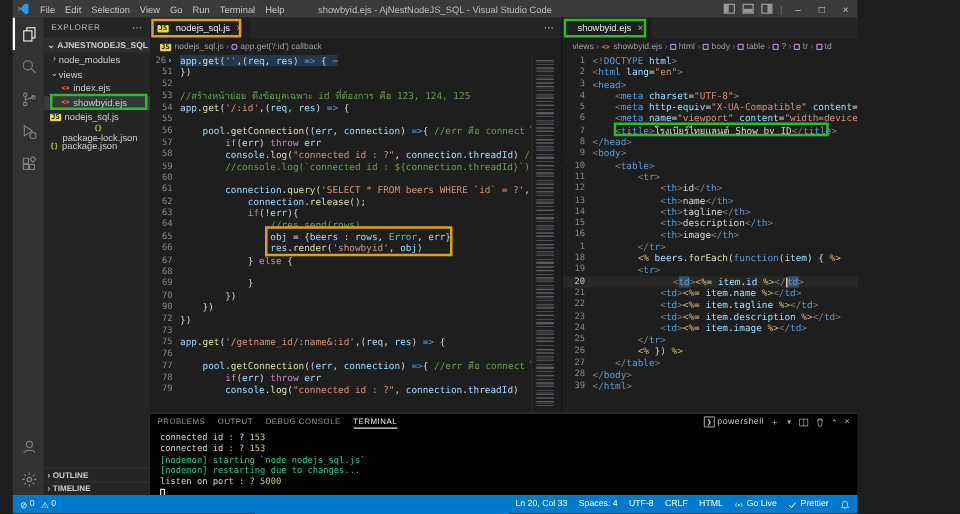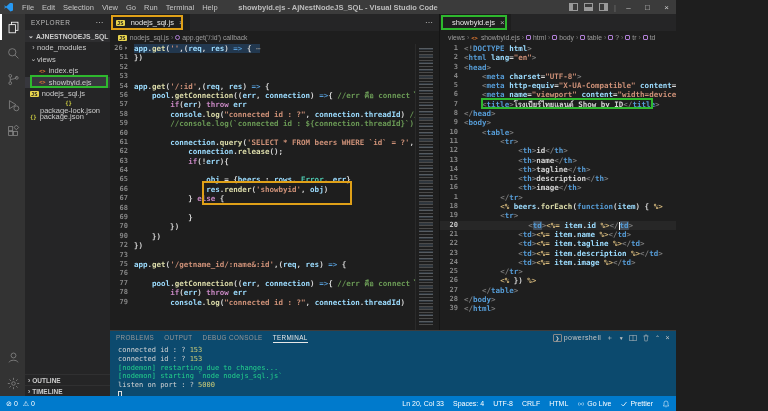--- a/index.html
+++ b/index.html
@@ -1,23 +1,23 @@
 <!DOCTYPE html>
 <html><head>
 <meta charset="utf-8">
 <style>
   html,body{margin:0;padding:0;background:#1e1e1e;}
   *{box-sizing:border-box;}
   .window{position:relative;width:676px;height:411px;overflow:hidden;background:#1e1e1e;
-    font-family:"Liberation Sans",sans-serif;color:#ccc;-webkit-font-smoothing:antialiased;}
+    font-family:"Liberation Sans",sans-serif;color:#ccc;margin-left:10px;-webkit-font-smoothing:antialiased;}
   
   .titlebar{position:absolute;left:0;top:0;right:0;height:14px;background:#3b3b3b;display:flex;align-items:center;font-size:7.5px;color:#c5c5c5;z-index:20;}
   .vs-logo{width:9px;height:9px;margin:0 5px 0 4px;background:#2799f2;clip-path:polygon(100% 12%,72% 0,25% 45%,8% 32%,0 38%,18% 50%,0 62%,8% 68%,25% 55%,72% 100%,100% 88%);}
   .menu-item{padding:0 4px;cursor:default;}
-  .tb-title{position:absolute;left:50%;transform:translateX(-50%);white-space:nowrap;color:#bdbdbd;font-weight:bold;}
+  .tb-title{position:absolute;left:50%;transform:translateX(-50%);white-space:nowrap;color:#bdbdbd;}
   .tb-right{margin-left:auto;display:flex;align-items:center;height:100%;}
   .lay-ic{width:9px;height:8px;border:1px solid #9a9a9a;margin:0 3px;position:relative;}
   .lay-ic i{position:absolute;background:#9a9a9a;display:block;}
   .lay-ic.l i{left:0;top:0;bottom:0;width:3px;}
   .lay-ic.b i{left:0;right:0;bottom:0;height:3px;}
   .lay-ic.r i{right:0;top:0;bottom:0;width:3px;}
   .lay-sep{color:#777;margin:0 3px;}
   .win-btn{width:19px;height:14px;display:flex;align-items:center;justify-content:center;font-size:8px;color:#ccc;}
   
   .main{position:absolute;left:0;top:14px;right:0;bottom:15px;}
@@ -50,21 +50,21 @@
   .egroup.right{left:330px;width:328px;}
   .tabbar{height:17px;background:#252526;display:flex;align-items:stretch;position:relative;}
   .tab{display:flex;align-items:center;background:#1e1e1e;padding:0 6px;font-size:7.5px;color:#e8e8e8;gap:3px;cursor:pointer;}
   .tab .close{color:#aaa;font-size:8px;margin-left:2px;}
   .tab-actions{margin-left:auto;display:flex;align-items:center;gap:6px;padding-right:6px;color:#bbb;font-size:8px;}
   .breadcrumb{height:13px;display:flex;align-items:center;font-size:6.8px;color:#9d9d9d;padding-left:8px;white-space:nowrap;overflow:hidden;}
   .breadcrumb .sep{margin:0 2px;color:#6f6f6f;}
   .bc-sym{display:inline-block;width:5px;height:5px;border:1px solid #b180d7;border-radius:1px;margin-right:2px;}
   .bc-circ{display:inline-block;width:5px;height:5px;border:1px solid #b180d7;border-radius:50%;margin-right:2px;}
   .code{position:absolute;left:0;right:0;top:30px;font-family:"DejaVu Sans Mono","DejaVu Sans",monospace;font-size:7.5px;}
-  .cl{display:flex;height:9.4px;line-height:9.4px;white-space:pre;font-weight:bold;}
+  .cl{display:flex;height:9.4px;line-height:9.4px;white-space:pre;}
   .egroup.right .cl{height:9.3px;line-height:9.3px;}
   .cl .ln{width:18px;text-align:right;color:#858585;flex:none;font-size:7px;}
   .cl .fold{color:#c5c5c5;margin-left:1px;}
   .cl .lt{margin-left:6px;}
   .cl.sel .lt{background:rgba(38,79,120,.55);}
   .cl.cur{background:rgba(255,255,255,.045);gap:10px;}
   .cl.cur .ln{color:#c6c6c6;}
   .tk-d{color:#d4d4d4}.tk-v{color:#9cdcfe}.tk-f{color:#dcdcaa}.tk-s{color:#ce9178}
   .tk-c{color:#6a9955}.tk-k{color:#569cd6}.tk-kc{color:#c586c0}.tk-t{color:#4ec9b0}
   .tk-g{color:#808080}.tk-e{color:#d7ba7d}
@@ -77,21 +77,21 @@
     background:repeating-linear-gradient(to bottom, rgba(190,190,190,.28) 0 1px, transparent 1px 3px),
                repeating-linear-gradient(to bottom, rgba(120,160,200,.18) 0 2px, transparent 2px 7px);}
   
   .ann{position:absolute;border:2px solid;pointer-events:none;z-index:15;}
   #ann-tab-left{left:1px;top:1px;width:72px;height:15px;}
   #ann-code-left{left:92px;top:167px;width:150px;height:24px;}
   #ann-explorer{left:5px;top:61px;width:78px;height:13px;}
   #ann-tab-right{left:1px;top:1px;width:66px;height:15px;}
   #ann-title-line{left:41px;top:83.5px;width:172px;height:11px;}
   
-  .panel{position:absolute;left:110px;right:0;top:316px;bottom:0;background:#0c4a6e;border-top:1px solid #3c3c3c;}
+  .panel{position:absolute;left:110px;right:0;top:316px;bottom:0;background:#000000;border-top:1px solid #3c3c3c;}
   .panel-header{height:13px;display:flex;align-items:center;font-size:6.3px;letter-spacing:.4px;color:#969696;padding:0 6px;}
   .ptab{margin-right:10px;padding:1px 0;cursor:pointer;}
   .ptab.active{color:#e7e7e7;border-bottom:1px solid #e7e7e7;}
   .panel-right{margin-left:auto;display:flex;align-items:center;gap:5px;color:#c5c5c5;font-size:7px;}
   .psh{display:flex;align-items:center;gap:2px;}
   .psh .box{border:1px solid #888;border-radius:1px;font-size:5px;padding:0 1px;color:#ccc;}
   .picon svg{width:8px;height:8px;display:block;}
   .term{position:absolute;left:8px;top:15px;right:0;bottom:0;font-family:"DejaVu Sans Mono","DejaVu Sans",monospace;font-size:7px;}
   .tl{height:8.8px;line-height:8.8px;white-space:pre;}
   .tk-num{color:#cdcd77}.tk-grn{color:#23d18b}
@@ -275,31 +275,32 @@
             <span class="sep">›</span>
             <span style="display: inline-flex; align-items: center;">
               <span class="bc-circ"></span>
               <span>app.get('/:id') callback</span>
             </span>
           </div>
         <div class="code" id="code-left">
             <div class="cl sel"><span class="ln">26<span class="fold">›</span></span><span class="lt"><span class="tk-v">app</span><span class="tk-d">.</span><span class="tk-f">get</span><span class="tk-d">(</span><span class="tk-s">''</span><span class="tk-d">,(</span><span class="tk-v">req</span><span class="tk-d">, </span><span class="tk-v">res</span><span class="tk-d">) </span><span class="tk-k">=&gt;</span><span class="tk-d"> { </span><span class="tk-g">⋯</span></span></div>
             <div class="cl"><span class="ln">51</span><span class="lt"><span class="tk-d">})</span></span></div>
             <div class="cl"><span class="ln">52</span><span class="lt"></span></div>
-            <div class="cl"><span class="ln">53</span></div>
+            <div class="cl"><span class="ln">53</span><span class="lt"><span class="tk-c">//สร้างหน้าย่อย ดึงข้อมูลเฉพาะ id ที่ต้องการ คือ 123, 124, 125</span></span></div>
             <div class="cl"><span class="ln">54</span><span class="lt"><span class="tk-v">app</span><span class="tk-d">.</span><span class="tk-f">get</span><span class="tk-d">(</span><span class="tk-s">'/:id'</span><span class="tk-d">,(</span><span class="tk-v">req</span><span class="tk-d">, </span><span class="tk-v">res</span><span class="tk-d">) </span><span class="tk-k">=&gt;</span><span class="tk-d"> {</span></span></div>
+            <div class="cl"><span class="ln">55</span><span class="lt"></span></div>
             <div class="cl"><span class="ln">56</span><span class="lt"><span class="tk-d">    </span><span class="tk-v">pool</span><span class="tk-d">.</span><span class="tk-f">getConnection</span><span class="tk-d">((</span><span class="tk-v">err</span><span class="tk-d">, </span><span class="tk-v">connection</span><span class="tk-d">) </span><span class="tk-k">=&gt;</span><span class="tk-d">{ </span><span class="tk-c">//err คือ connect ไม่ได้</span></span></div>
             <div class="cl"><span class="ln">57</span><span class="lt"><span class="tk-d">        </span><span class="tk-kc">if</span><span class="tk-d">(</span><span class="tk-v">err</span><span class="tk-d">) </span><span class="tk-kc">throw</span><span class="tk-d"> </span><span class="tk-v">err</span></span></div>
             <div class="cl"><span class="ln">58</span><span class="lt"><span class="tk-d">        </span><span class="tk-v">console</span><span class="tk-d">.</span><span class="tk-f">log</span><span class="tk-d">(</span><span class="tk-s">"connected id : ?"</span><span class="tk-d">, </span><span class="tk-v">connection</span><span class="tk-d">.</span><span class="tk-v">threadId</span><span class="tk-d">) </span><span class="tk-c">//ให้ แสด</span></span></div>
             <div class="cl"><span class="ln">59</span><span class="lt"><span class="tk-d">        </span><span class="tk-c">//console.log(`connected id : ${connection.threadId}`)  //แส</span></span></div>
             <div class="cl"><span class="ln">60</span><span class="lt"></span></div>
             <div class="cl"><span class="ln">61</span><span class="lt"><span class="tk-d">        </span><span class="tk-v">connection</span><span class="tk-d">.</span><span class="tk-f">query</span><span class="tk-d">(</span><span class="tk-s">'SELECT * FROM beers WHERE `id` = ?'</span><span class="tk-d">, </span><span class="tk-v">req</span><span class="tk-d">.</span></span></div>
             <div class="cl"><span class="ln">62</span><span class="lt"><span class="tk-d">            </span><span class="tk-v">connection</span><span class="tk-d">.</span><span class="tk-f">release</span><span class="tk-d">();</span></span></div>
             <div class="cl"><span class="ln">63</span><span class="lt"><span class="tk-d">            </span><span class="tk-kc">if</span><span class="tk-d">(!</span><span class="tk-v">err</span><span class="tk-d">){</span></span></div>
-            <div class="cl"><span class="ln">64</span></div>
+            <div class="cl"><span class="ln">64</span><span class="lt"><span class="tk-d">                </span><span class="tk-c">//res.send(rows)</span></span></div>
             <div class="cl"><span class="ln">65</span><span class="lt"><span class="tk-d">                </span><span class="tk-v">obj</span><span class="tk-d"> = {</span><span class="tk-v">beers</span><span class="tk-d"> : </span><span class="tk-v">rows</span><span class="tk-d">, </span><span class="tk-t">Error</span><span class="tk-d">, </span><span class="tk-v">err</span><span class="tk-d">}</span></span></div>
             <div class="cl"><span class="ln">66</span><span class="lt"><span class="tk-d">                </span><span class="tk-v">res</span><span class="tk-d">.</span><span class="tk-f">render</span><span class="tk-d">(</span><span class="tk-s">'showbyid'</span><span class="tk-d">, </span><span class="tk-v">obj</span><span class="tk-d">)</span></span></div>
             <div class="cl"><span class="ln">67</span><span class="lt"><span class="tk-d">            } </span><span class="tk-kc">else</span><span class="tk-d"> {</span></span></div>
             <div class="cl"><span class="ln">68</span></div>
             <div class="cl"><span class="ln">69</span><span class="lt"><span class="tk-d">            }</span></span></div>
             <div class="cl"><span class="ln">70</span><span class="lt"><span class="tk-d">        })</span></span></div>
             <div class="cl"><span class="ln">90</span><span class="lt"><span class="tk-d">    })</span></span></div>
             <div class="cl"><span class="ln">72</span><span class="lt"><span class="tk-d">})</span></span></div>
             <div class="cl"><span class="ln">73</span><span class="lt"></span></div>
             <div class="cl"><span class="ln">75</span><span class="lt"><span class="tk-v">app</span><span class="tk-d">.</span><span class="tk-f">get</span><span class="tk-d">(</span><span class="tk-s">'/getname_id/:name&amp;:id'</span><span class="tk-d">,(</span><span class="tk-v">req</span><span class="tk-d">, </span><span class="tk-v">res</span><span class="tk-d">) </span><span class="tk-k">=&gt;</span><span class="tk-d"> {</span></span></div>
@@ -432,22 +433,22 @@
                 <path d="M3 4h10M6 4V2h4v2M4.5 4l1 10h5l1-10" fill="none" stroke="#c5c5c5"></path>
               </svg>
             </span>
           <span style="font-size:6px">⌃</span>
           <span>×</span>
         </span>
       </div>
       <div class="term">
           <div class="tl"><span class="tk-d">connected id : ? </span><span class="tk-num">153</span></div>
           <div class="tl"><span class="tk-d">connected id : ? </span><span class="tk-num">153</span></div>
+          <div class="tl"><span class="tk-grn">[nodemon] starting `node nodejs_sql.js`</span></div>
           <div class="tl"><span class="tk-grn">[nodemon] restarting due to changes...</span></div>
-          <div class="tl"><span class="tk-grn">[nodemon] starting `node nodejs_sql.js`</span></div>
           <div class="tl"><span class="tk-d">listen on port : ? </span><span class="tk-num">5000</span></div>
           <div class="tl"><span class="tcursor"></span></div>
         </div>
     </div>
   </div>
 
   <div class="statusbar">
     <span class="sb-left">
       <span class="sb-item">
           <span>⊘</span>

